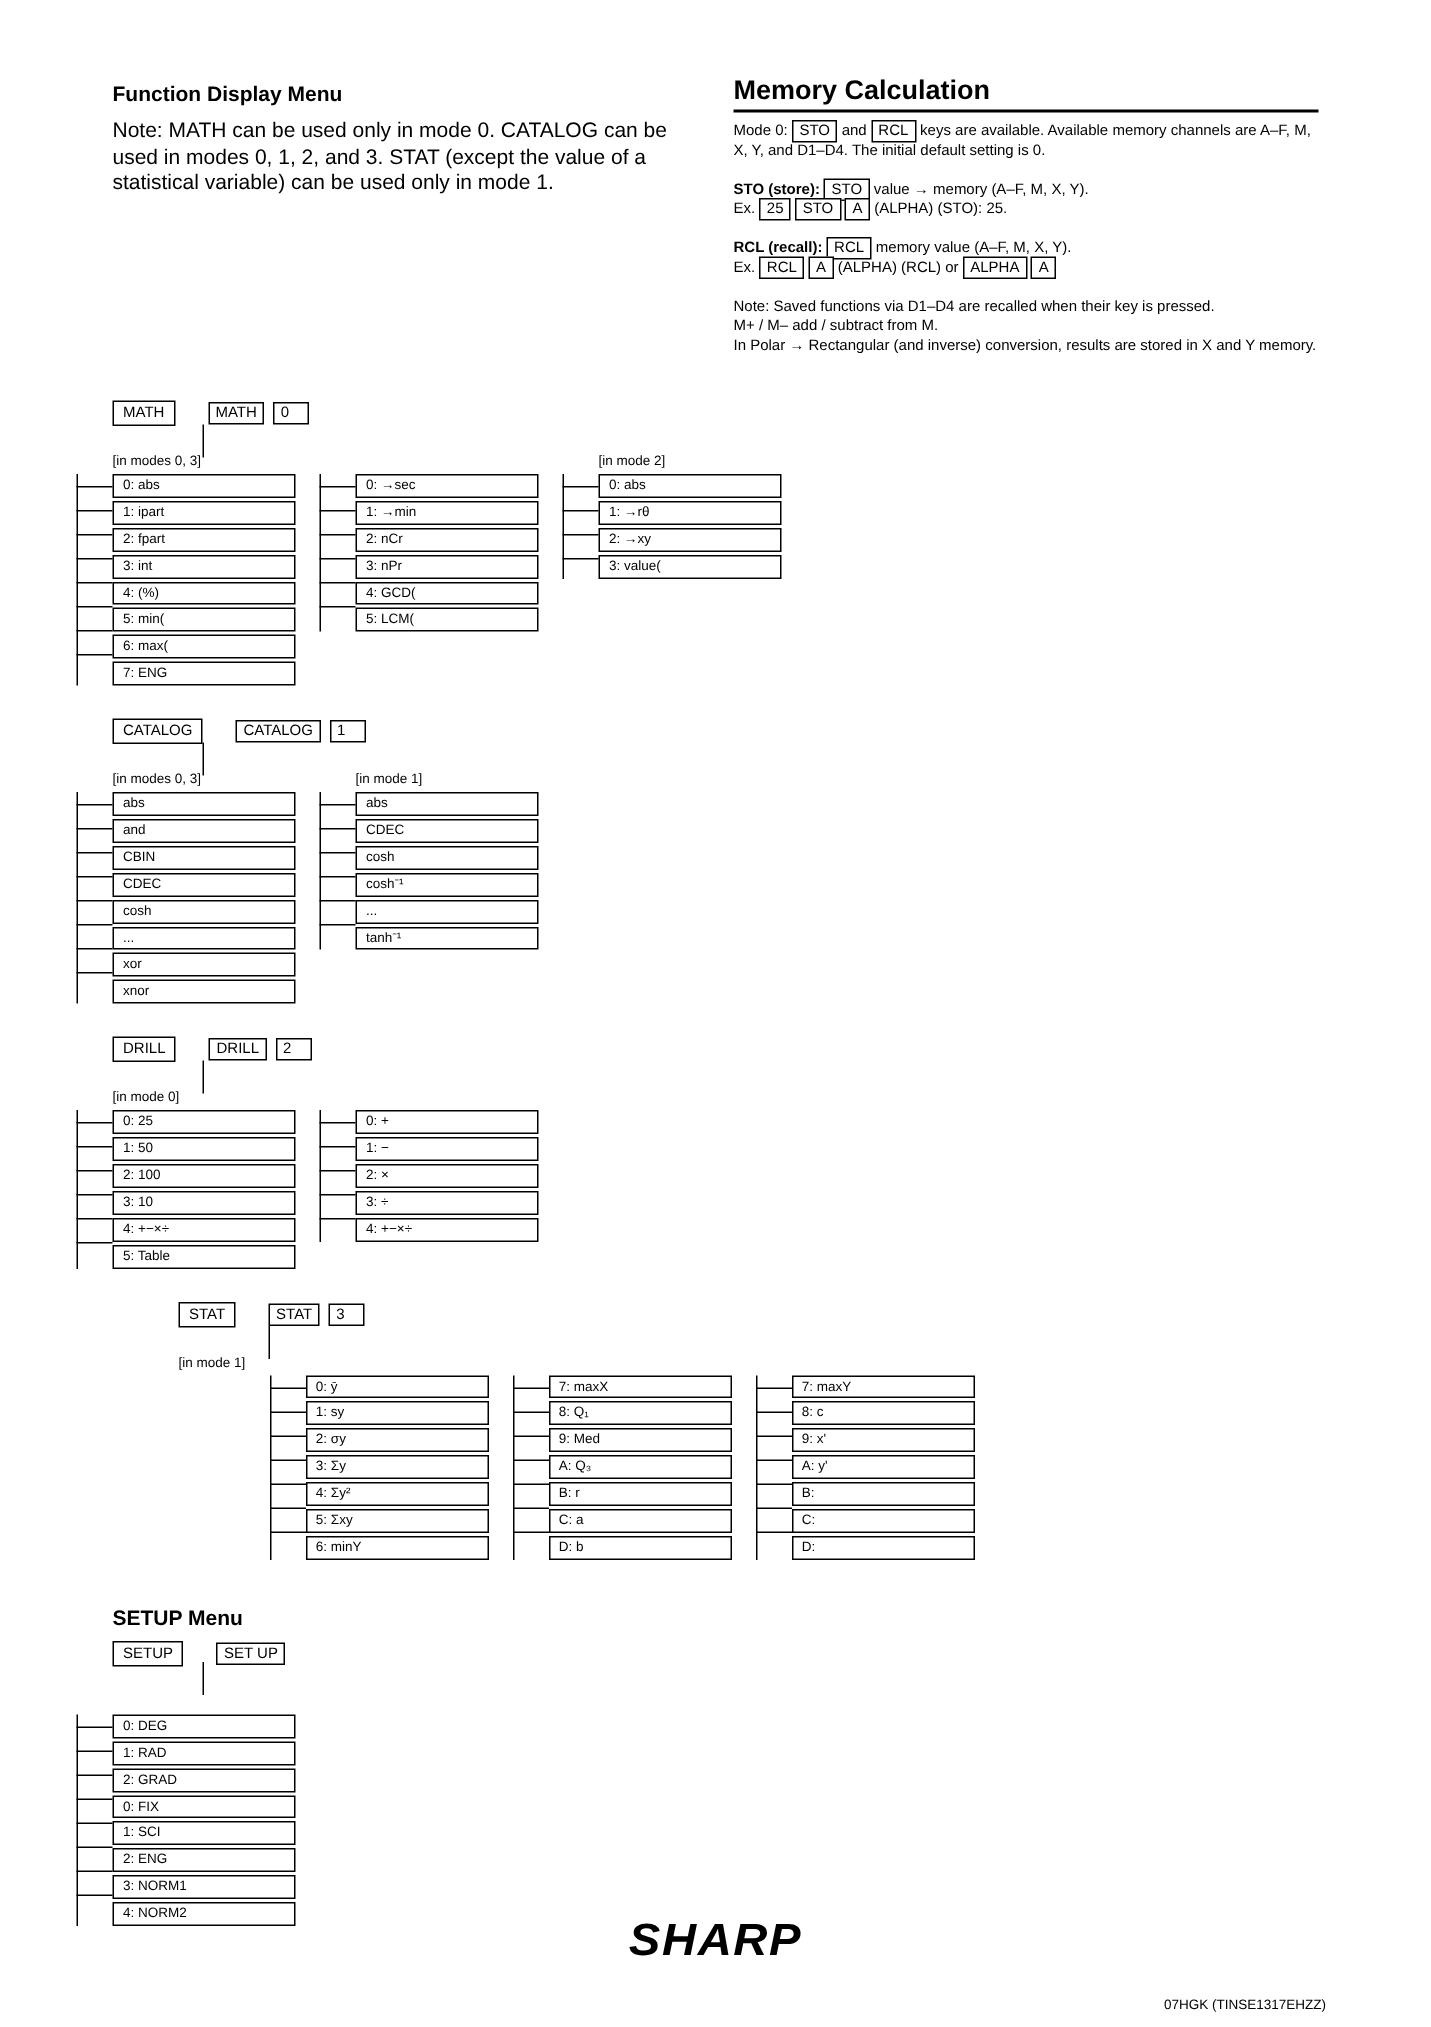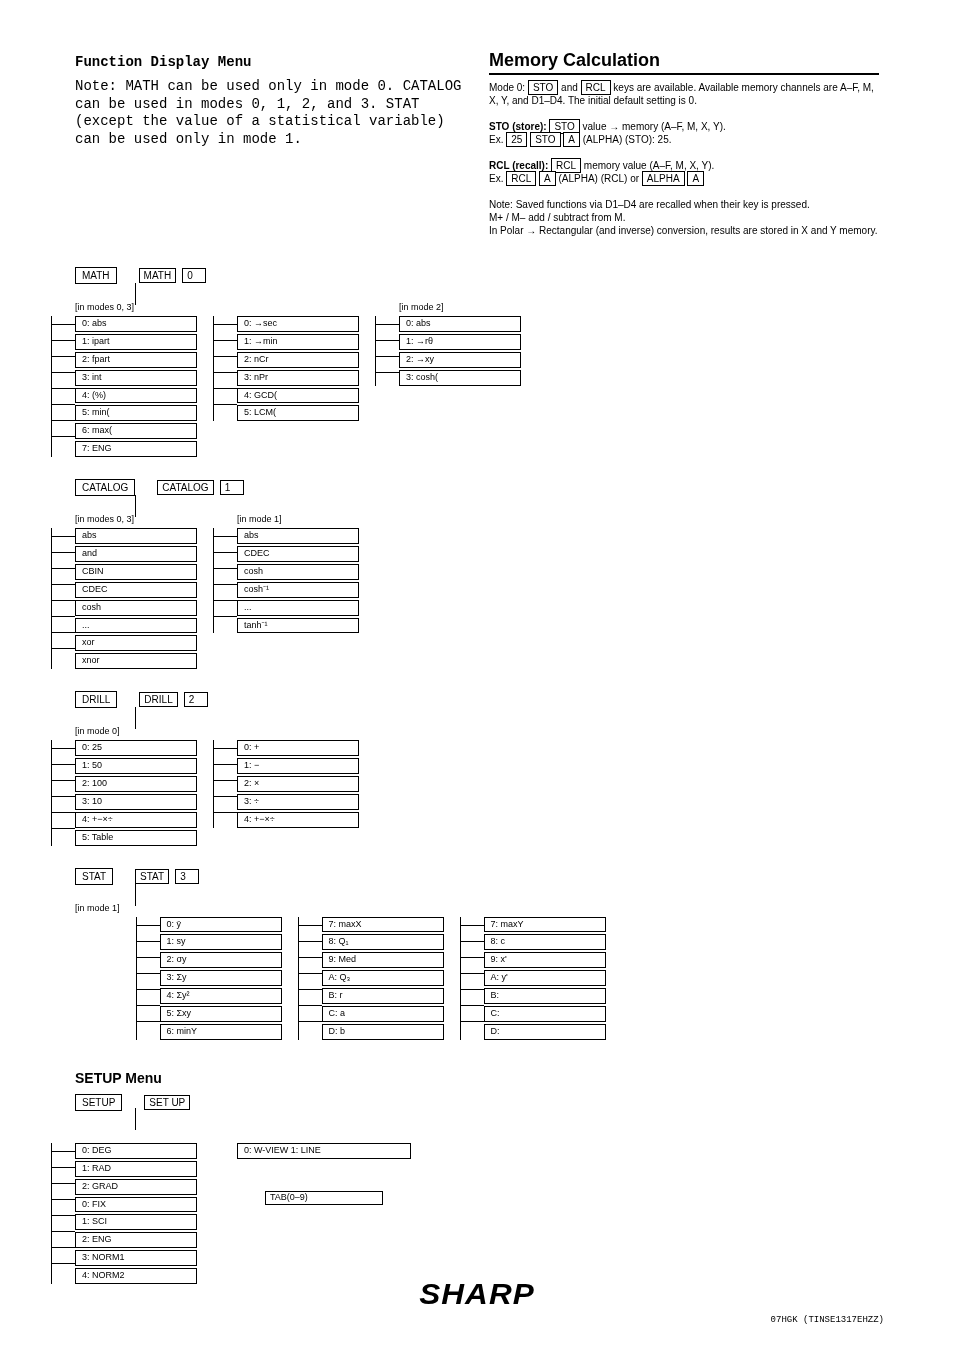--- a/index.html
+++ b/index.html
@@ -21,21 +21,20 @@
     width: 804px;
   }
   .header-row {
     display: flex;
     justify-content: space-between;
     align-items: flex-start;
     margin-bottom: 30px;
   }
   .left-col {
     flex: 0 0 390px;
-    font-family: Liberation Mono, monospace;
   }
   .right-col {
     flex: 0 0 390px;
   }
   .section-title {
     font-size: 14px;
     font-weight: bold;
     margin: 4px 0 8px 0;
   }
   .note {
@@ -126,23 +125,22 @@
     display: inline-block;
   }
   .footer-small {
     font-size: 9px;
     margin-top: 4px;
     text-align: center;
   }
   .footer-code {
     position: absolute;
     right: 70px;
-    bottom: 26px;
+    bottom: 10px;
     font-size: 9px;
-    font-family: Liberation Mono, monospace;
   }
 </style>
 </head>
 <body>
 
 <div class="page">
 
   <div class="header-row">
     <div class="left-col">
       <div class="section-title">Function Display Menu</div>
@@ -239,21 +237,21 @@
       <div class="col-group">
         <div class="col-lbl">[in mode 2]</div>
         <div class="col">
           <div class="rowline"></div>
           <div class="box">0: abs</div>
             <div class="tee" style="top:8px"></div>
           <div class="box">1: →rθ</div>
             <div class="tee" style="top:24px"></div>
           <div class="box">2: →xy</div>
             <div class="tee" style="top:40px"></div>
-          <div class="box">3: cosh(</div>
+          <div class="box">3: value(</div>
             <div class="tee" style="top:56px"></div>
         </div>
       </div>
     </div>
   </div>
 
   <div class="tree-block" style="position:relative;">
     <div class="tree-head">
       <span class="box">CATALOG</span>
       <span class="push"></span>
@@ -344,21 +342,21 @@
             <div class="tee" style="top:40px"></div>
           <div class="box">3: ÷</div>
             <div class="tee" style="top:56px"></div>
           <div class="box">4: +−×÷</div>
             <div class="tee" style="top:72px"></div>
         </div>
       </div>
     </div>
   </div>
 
-  <div class="tree-block" style="position:relative;">
+  <div class="tree-block" style="position:relative;margin-left:44px;">
     <div class="tree-head">
       <span class="box">STAT</span>
       <span class="push"></span>
       <span class="box sm">STAT</span>
       <span class="box sm">3</span>
     </div>
     <div class="trunk-down"></div>
     <div class="tree-cols">
       <div class="col-group">
         <div class="col-lbl">[in mode 1]</div>
@@ -452,25 +450,20 @@
           <div class="box">2: ENG</div>
             <div class="tee" style="top:88px"></div>
           <div class="box">3: NORM1</div>
             <div class="tee" style="top:104px"></div>
           <div class="box">4: NORM2</div>
             <div class="tee" style="top:120px"></div>
         </div>
       </div>
       <div class="col-group">
         <div class="col-lbl">&nbsp;</div>
-        <div class="col">
-          <div class="box" style="width:160px">0: W-VIEW   1: LINE</div>
-          <div style="height:28px"></div>
-          <span class="box sm" style="align-self:center">TAB(0–9)</span>
-        </div>
       </div>
     </div>
   </div>
 
 </div>
 
 <div class="footer">
   <div class="sharp-logo">SHARP</div>
 </div>
 <div class="footer-code">07HGK (TINSE1317EHZZ)</div>

